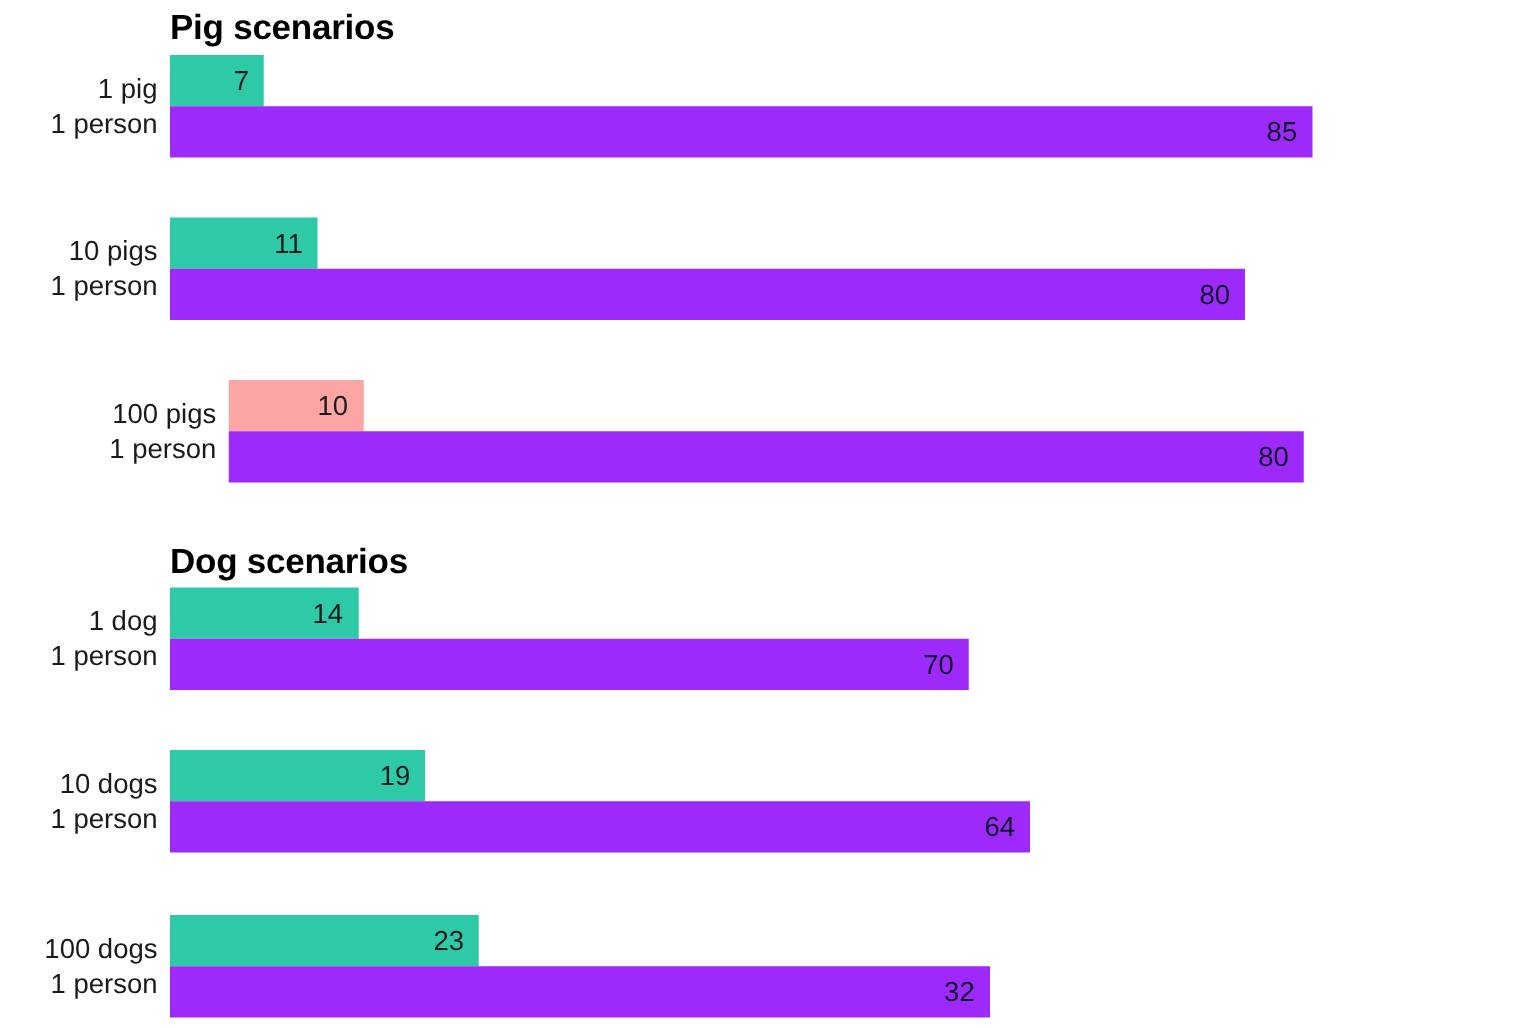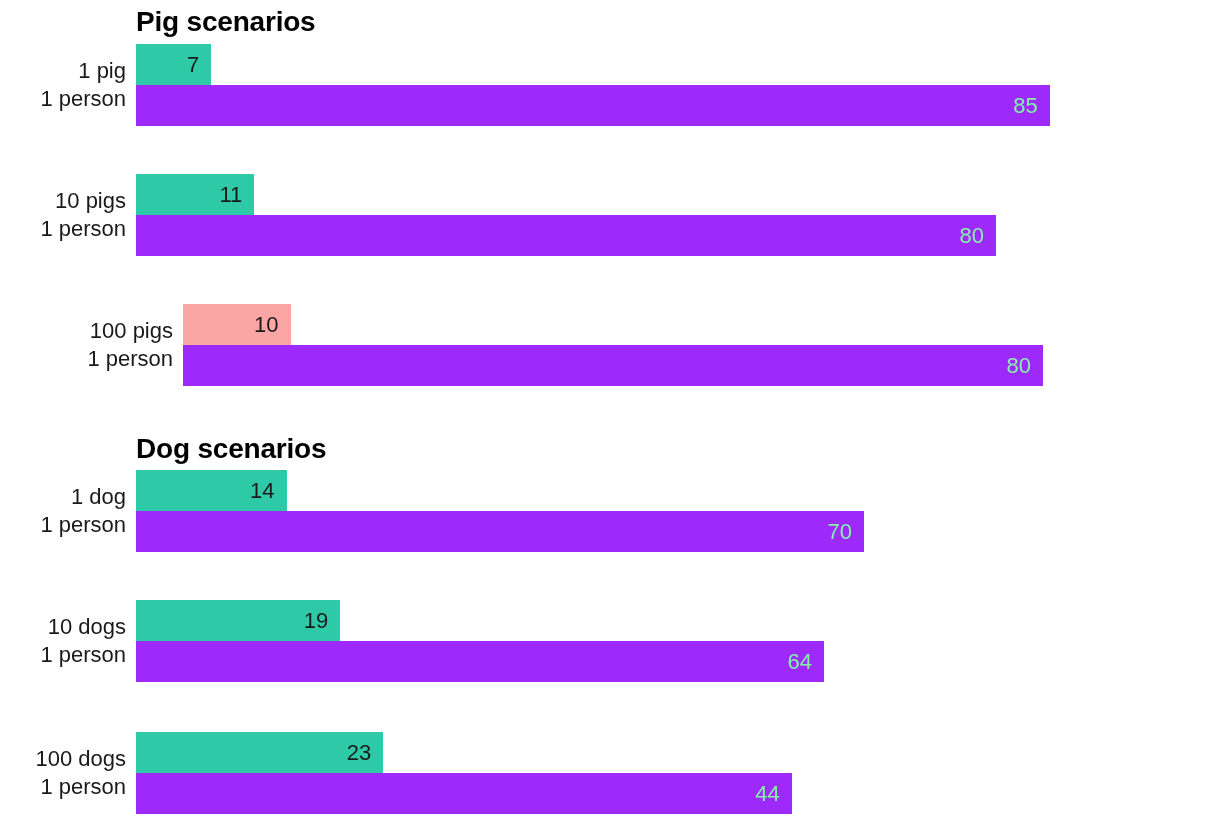--- a/index.html
+++ b/index.html
@@ -80,21 +80,21 @@
   .bar.person { top: 41px; }
 
   .bar-value {
     font-size: 22px;
     line-height: 1;
     padding-right: 12px;
     white-space: nowrap;
   }
 
   .bar.animal .bar-value { color: #1a1a1a; }
-  .bar.person .bar-value { color: #86efac; }
+  .bar.person .bar-value { color: #0f172a; }
 </style>
 </head>
 <body>
 
 <div class="chart">
 
   <div class="section-title" style="top:8px;">Pig scenarios</div>
 
   <div class="group" style="top:44px;">
     <div class="group-label">
@@ -145,21 +145,21 @@
 
   <div class="group" style="top:470px;">
     <div class="group-label">
       <span>1 dog</span>
       <span>1 person</span>
     </div>
     <div class="bars">
       <div class="bar animal" style="width: 150.5px; background: rgb(46, 202, 168);">
         <span class="bar-value">14</span>
       </div>
-      <div class="bar person" style="width: 728px; background: rgb(157, 41, 250);">
+      <div class="bar person" style="width: 639px; background: rgb(157, 41, 250);">
         <span class="bar-value">70</span>
       </div>
     </div>
   </div>
 
   <div class="group" style="top:600px;">
     <div class="group-label">
       <span>10 dogs</span>
       <span>1 person</span>
     </div>
@@ -176,18 +176,18 @@
   <div class="group" style="top:732px;">
     <div class="group-label">
       <span>100 dogs</span>
       <span>1 person</span>
     </div>
     <div class="bars">
       <div class="bar animal" style="width: 247.25px; background: rgb(46, 202, 168);">
         <span class="bar-value">23</span>
       </div>
       <div class="bar person" style="width: 655.75px; background: rgb(157, 41, 250);">
-        <span class="bar-value">44</span>
+        <span class="bar-value">32</span>
       </div>
     </div>
   </div>
 
 </div>
 
 </body></html>

